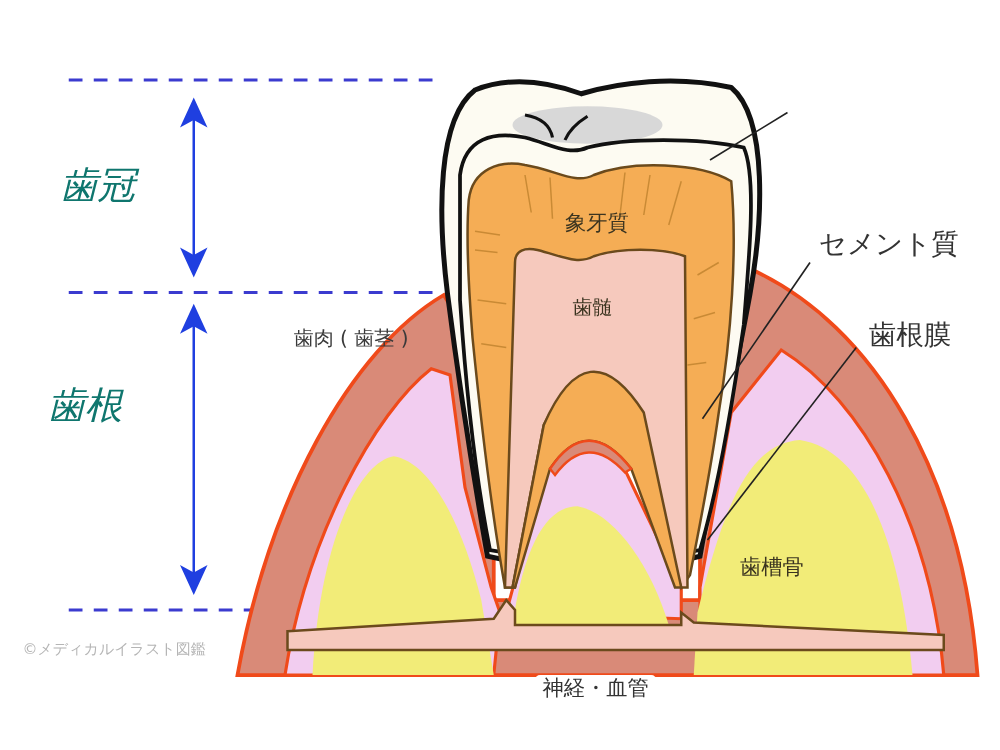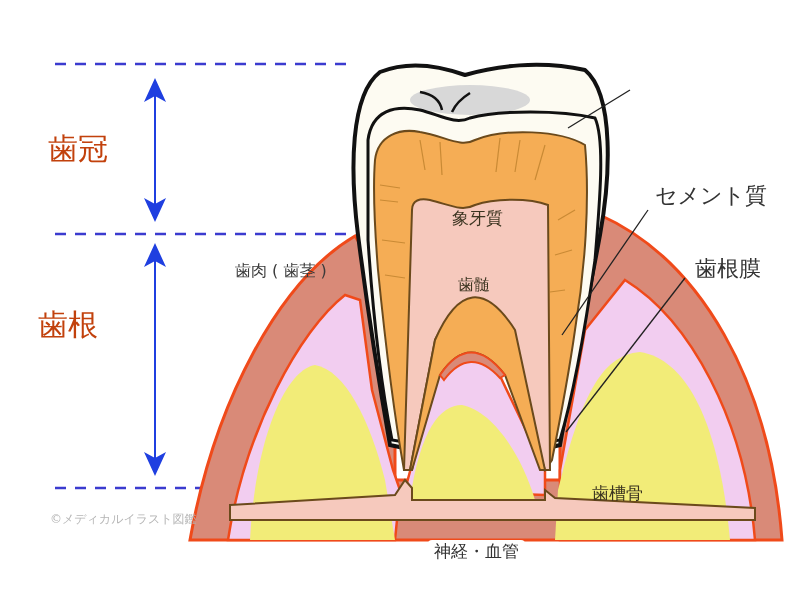--- a/index.html
+++ b/index.html
@@ -1,24 +1,24 @@
 <!DOCTYPE html>
 <html><head>
   <meta charset="utf-8">
   <style>
     html, body { margin: 0; padding: 0; background: #ffffff; }
     body { width: 800px; height: 600px; position: relative; overflow: hidden; font-family: "DejaVu Sans", sans-serif; }
     #diagram { position: absolute; left: 0; top: 0; width: 800px; height: 600px; }
     .lbl { position: absolute; color: #3a3a3a; white-space: nowrap; line-height: 1; }
-    .lbl-big { font-size: 30px; color: #c2410c; }
+    .lbl-big { font-size: 30px; color: #0f766e; font-style: italic; }
     .lbl-med { font-size: 22px; color: #333333; }
     .lbl-sm { font-size: 16px; color: #3a3a3a; }
-    .lbl-in { font-size: 17px; color: #3b3420; margin-top: 39px; }
+    .lbl-in { font-size: 17px; color: #3b3420; }
     .nerve-box { background: #ffffff; border-radius: 4px; padding: 3px 6px; font-size: 17px; color: #333333; margin-top: 32px; }
-    .credit { font-size: 12px; color: #b5b5b5; margin-left: 32px; }
+    .credit { font-size: 12px; color: #b5b5b5; }
   </style>
 </head>
 <body>
 
 <div id="diagram">
   <svg width="800" height="600" viewBox="0 0 800 600" xmlns="http://www.w3.org/2000/svg">
 
     <g stroke="#3b3bcf" stroke-width="2.5" stroke-dasharray="11,9">
       <line x1="55" y1="64" x2="355" y2="64"></line>
       <line x1="55" y1="234" x2="355" y2="234"></line>

